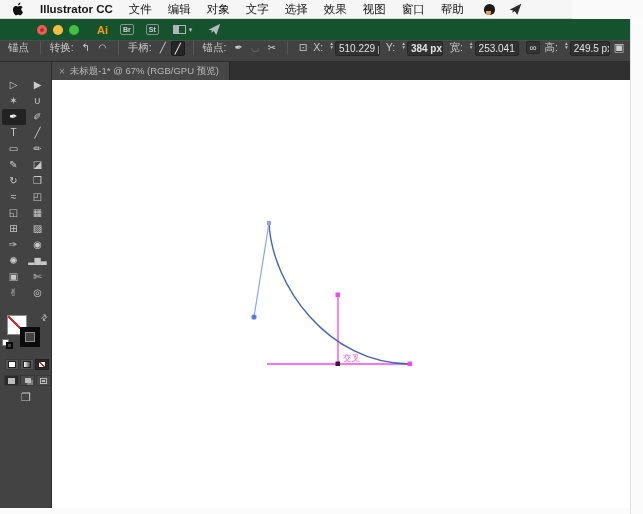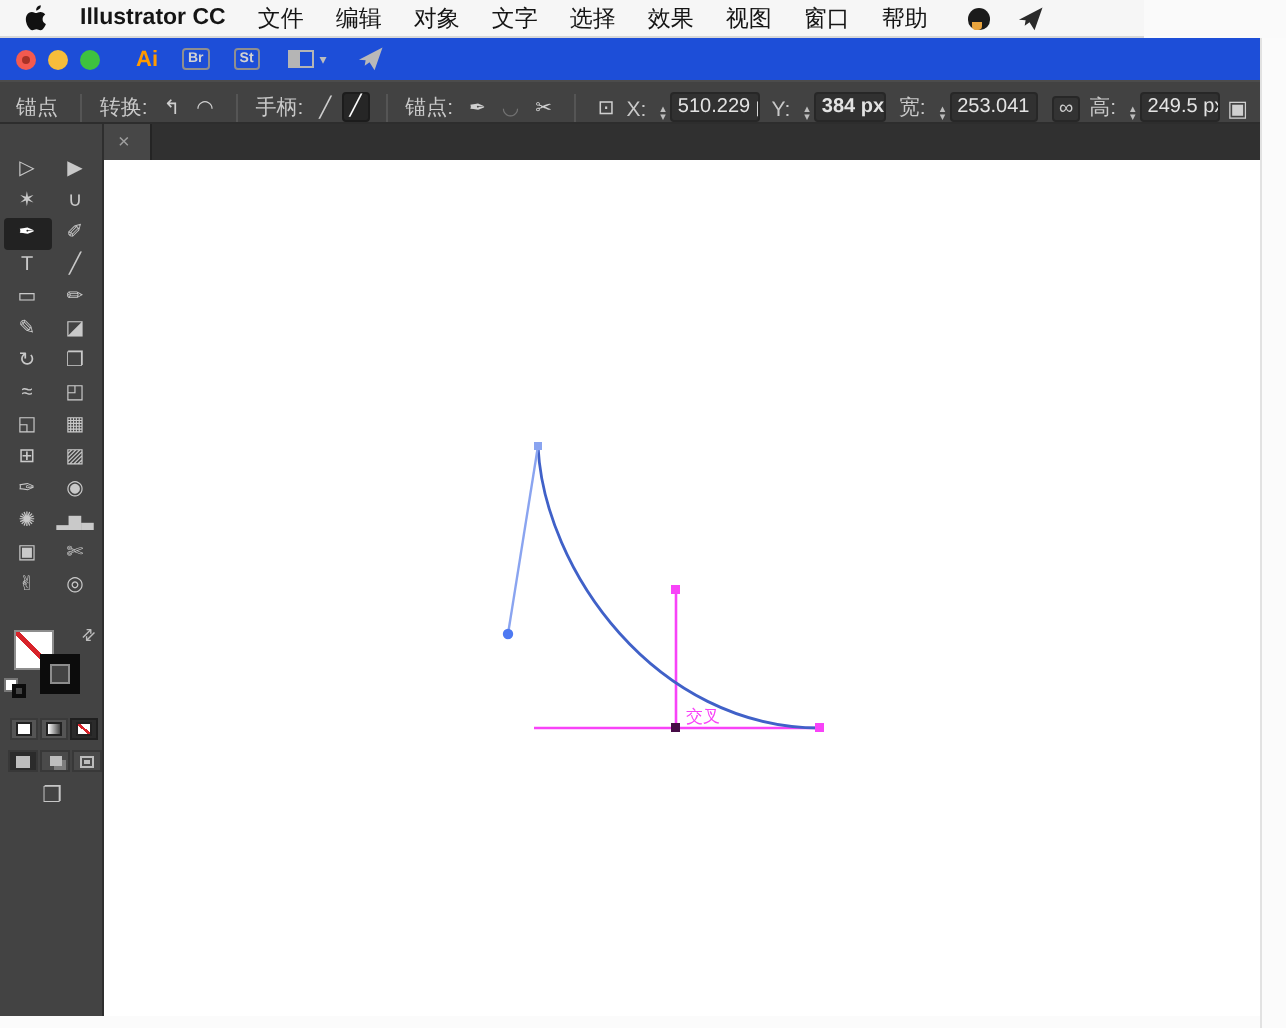--- a/index.html
+++ b/index.html
@@ -17,41 +17,41 @@
   .menu-item { white-space:nowrap; }
   .menu-right { position:absolute; right:50px; top:0; height:19px;
     display:flex; align-items:center; gap:14px; }
   .status-blob { width:11px; height:11px; background:#1b1b1b; border-radius:50% 50% 45% 45%;
     position:relative; }
   .status-blob:after { content:""; position:absolute; left:2px; bottom:0;
     width:5px; height:4px; background:#e8a33d; border-radius:0 0 2px 2px; }
 
   
   .title-bar { position:absolute; left:0; top:19px; width:630px; height:21px;
-    background:#1d4ed8; display:flex; align-items:center; }
+    background:#14532d; display:flex; align-items:center;padding-left:29px; }
   .lights { display:flex; gap:6px; margin-left:8px; }
   .light { width:10px; height:10px; border-radius:50%; }
   .light.red { background:#f35a4f; position:relative; }
   .light.red:after { content:""; position:absolute; left:3px; top:3px; width:4px; height:4px;
     border-radius:50%; background:#a93226; }
   .light.yellow { background:#f6bd3b; }
   .light.green { background:#3ec23f; }
   .ai-logo { margin-left:18px; color:#ff9a00; font-weight:bold; font-size:11px; }
   .badge { margin-left:12px; border:1px solid #8f8f8f; color:#d2d2d2; font-size:7px;
     font-weight:bold; padding:1px 2px; border-radius:2px; line-height:1; }
   .ws-switch { margin-left:14px; display:flex; align-items:center; gap:3px; color:#bdbdbd; }
   .ws-icon { width:13px; height:9px; border:1px solid #b5b5b5; position:relative; }
   .ws-icon:after { content:""; position:absolute; left:0; top:0; width:5px; height:7px; background:#b5b5b5; }
   .ws-chevron { font-size:7px; color:#bdbdbd; }
   .share-icon { margin-left:16px; width:13px; height:13px; }
 
   
   .control-bar { position:absolute; left:0; top:40px; width:630px; height:22px;
     background:#424242; border-top:1px solid #4c4c4c; border-bottom:1px solid #2d2d2d;
-    display:flex; align-items:flex-end; font-size:10.5px; color:#c9c9c9; padding:0 6px;
+    display:flex; align-items:flex-start; font-size:10.5px; color:#c9c9c9; padding:0 6px;
     white-space:nowrap; }
   .cb-label { margin:0 4px 0 2px; }
   .cb-sep { width:1px; height:14px; background:#555; margin:0 7px; }
   .cb-icon { font-size:10px; color:#cfcfcf; padding:1px 3px; margin:0 1px; border-radius:2px; }
   .cb-icon.selected { background:#262626; border:1px solid #1c1c1c; color:#fff; }
   .cb-icon.disabled { opacity:.35; }
   .stepper { display:flex; flex-direction:column; line-height:4px; font-size:5.5px;
     color:#bdbdbd; margin:0 2px 0 3px; }
   .field { background:#313131; border:1px solid #272727; border-radius:2px; color:#e3e3e3;
     font-size:10px; padding:1px 3px; text-align:left; margin-right:4px; overflow:hidden; }
@@ -209,20 +209,21 @@
       <span>▴</span>
       <span>▾</span>
     </span>
     <span class="field f-h">249.5 px</span>
     <span class="cb-right">▣</span>
   </div>
 
   <div class="tab-bar">
     <div class="doc-tab">
       <span class="close">×</span>
+      <span>未标题-1* @ 67% (RGB/GPU 预览)</span>
     </div>
   </div>
 
   <div class="tools-panel">
     <div class="tools-grid">
       <div class="tool">
           <span class="tg">▷</span>
         </div>
       <div class="tool">
           <span class="tg">▶</span>

